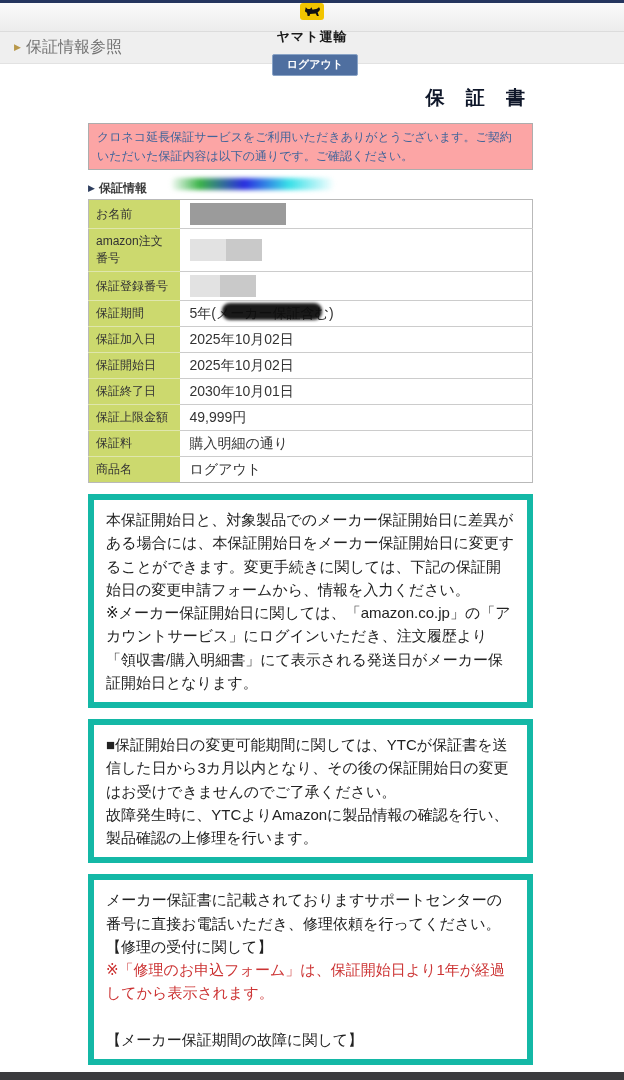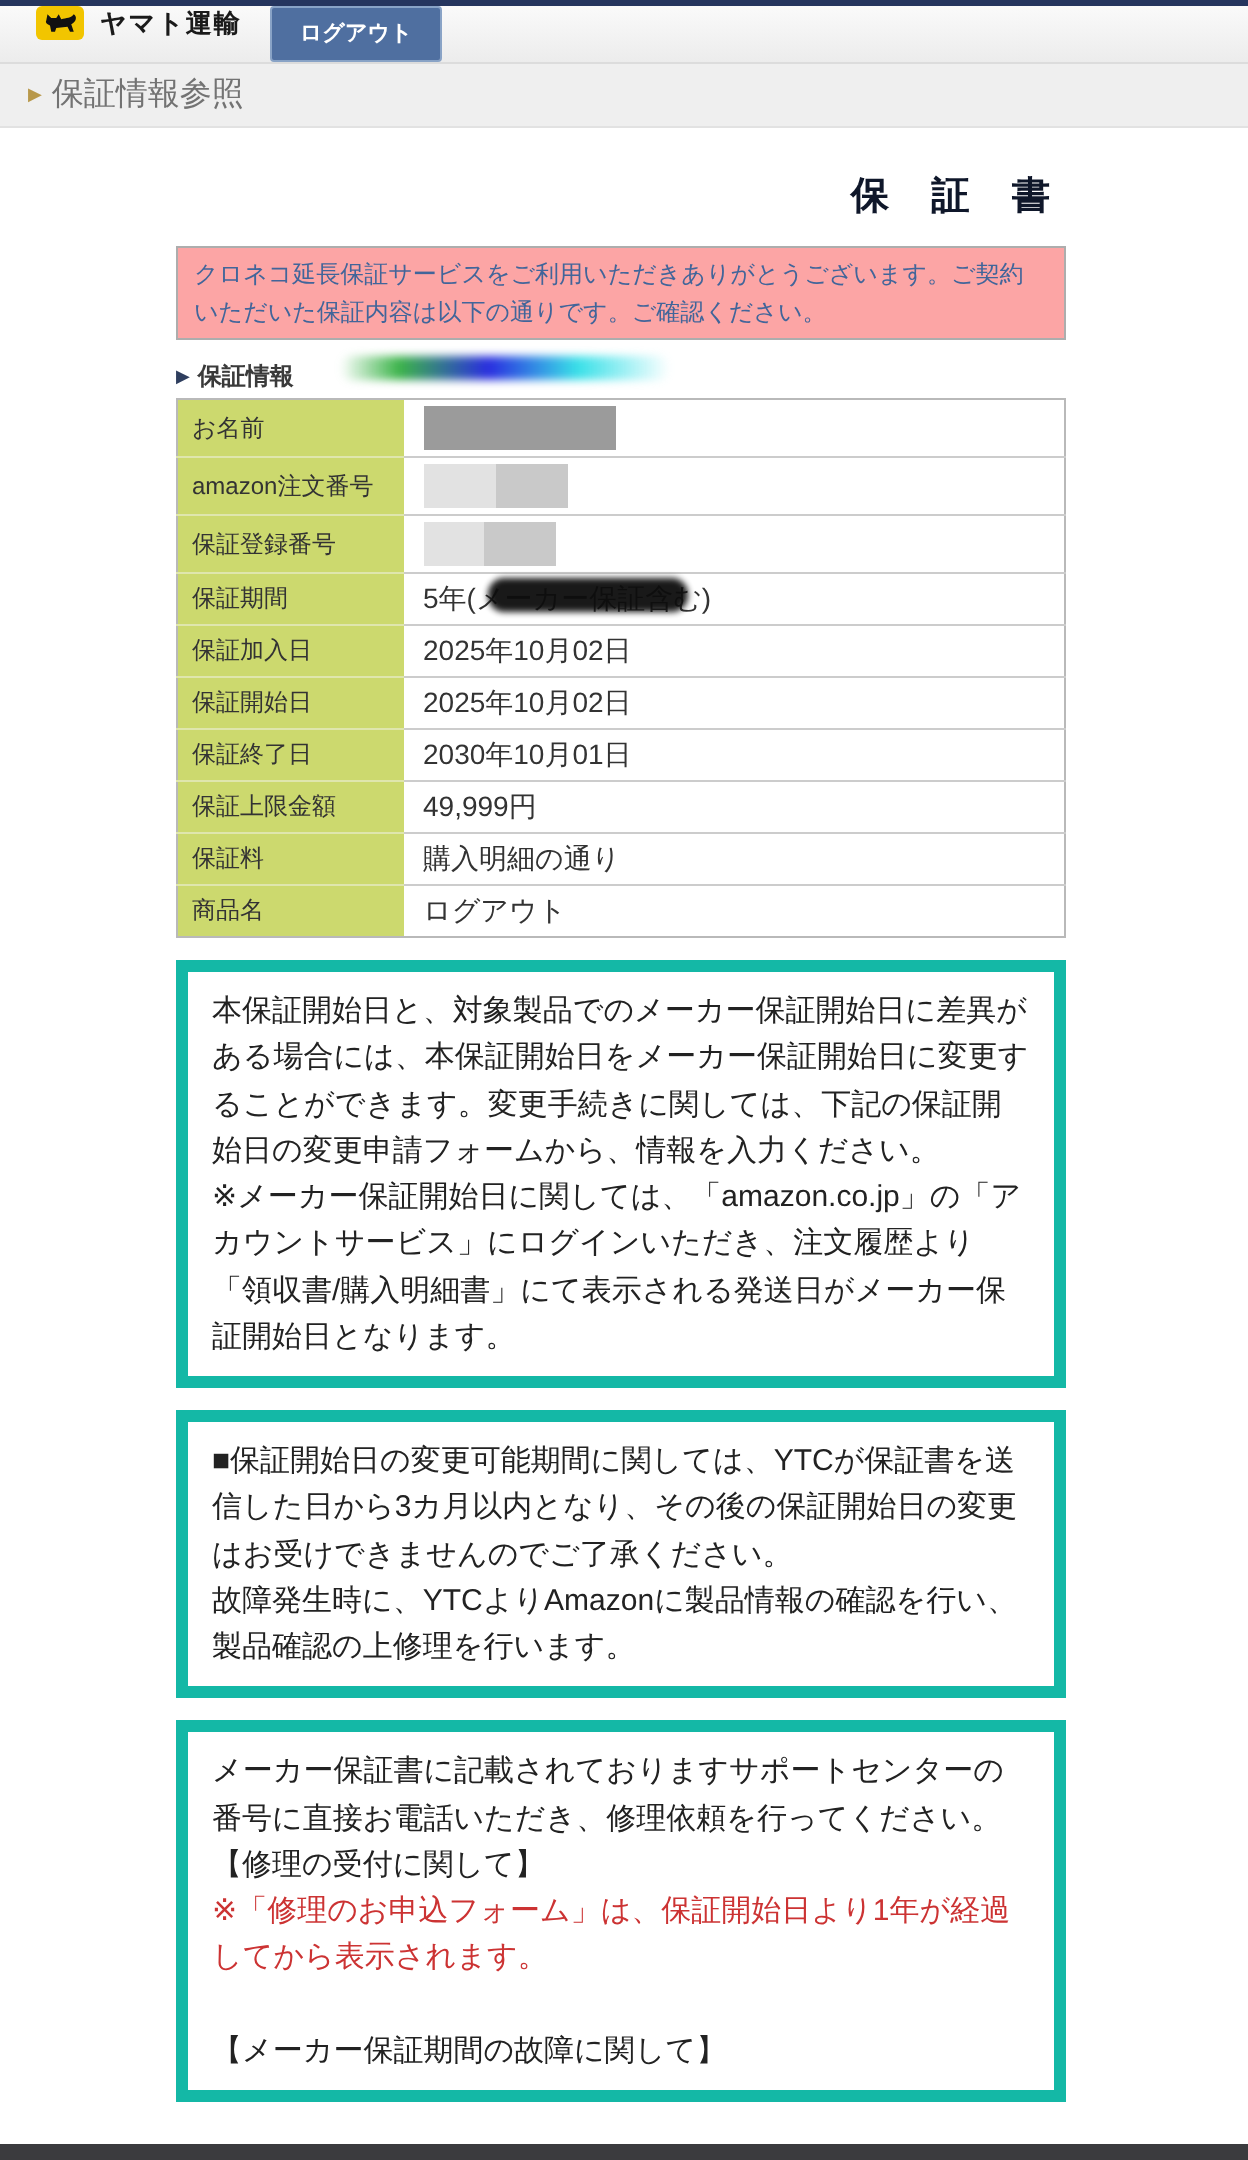--- a/index.html
+++ b/index.html
@@ -7,21 +7,21 @@
   body {
     font-family:"Liberation Sans","DejaVu Sans",sans-serif;
     background:#fff; color:#333; position:relative;
     width:624px; height:1080px; overflow:hidden;
   }
   
   .topline { height:3px; background:#25355e; }
   .appbar {
     height:29px; background:linear-gradient(#fafafa,#ececec);
     border-bottom:1px solid #dcdcdc;
-    display:flex; padding:0 18px; gap:8px;
+    display:flex; align-items:center; padding:0 18px; gap:8px;flex-direction:column;
   }
   .catlogo {
     width:24px; height:17px; background:#f2c500; border-radius:3px;
     display:flex; align-items:center; justify-content:center; flex:0 0 auto;
   }
   .brand { font-size:13px; font-weight:bold; color:#1a1a1a; letter-spacing:1px; }
   .logout-btn {
     margin-left:6px; background:#4f6fa0; color:#fff; font-size:11px; font-weight:bold;
     border:1px solid #89a3c6; border-radius:2px; padding:2px 14px 3px; cursor:pointer;
     font-family:inherit;
@@ -46,21 +46,21 @@
   .sec-head { display:flex; align-items:center; gap:4px; margin:4px 0 2px; position:relative; }
   .sec-arrow { color:#2e3e5e; font-size:9px; line-height:1; }
   .sec-label { font-size:12px; font-weight:bold; color:#3a3a3a; }
   .smear {
     position:absolute; left:82px; top:-2px; width:165px; height:12px; border-radius:6px;
     background:linear-gradient(90deg, rgba(60,180,74,0) 0%, #3cb44a 18%, #2a2ee0 45%, #39e0e8 72%, rgba(57,224,232,0) 100%);
     filter:blur(2px); pointer-events:none;
   }
   table.wtable { width:100%; border-collapse:collapse; border:1px solid #b9b9b9; }
   table.wtable th {
-    background:#ccd96e; width:113px; text-align:left; font-weight:normal;
+    background:#ccd96e; width:91px; text-align:left; font-weight:normal;
     font-size:12px; color:#333; padding:4px 7px; border-bottom:1px solid #dfe6ad;
     vertical-align:middle;
   }
   table.wtable td {
     background:#fff; font-size:14px; color:#333; padding:3px 10px;
     border-bottom:1px solid #ccc; vertical-align:middle; position:relative; height:22px;
   }
   table.wtable tr:last-child th, table.wtable tr:last-child td { border-bottom:none; }
   .redact { display:inline-block; height:22px; vertical-align:middle; }
   .r-dark  { background:#9b9b9b; width:96px; }

